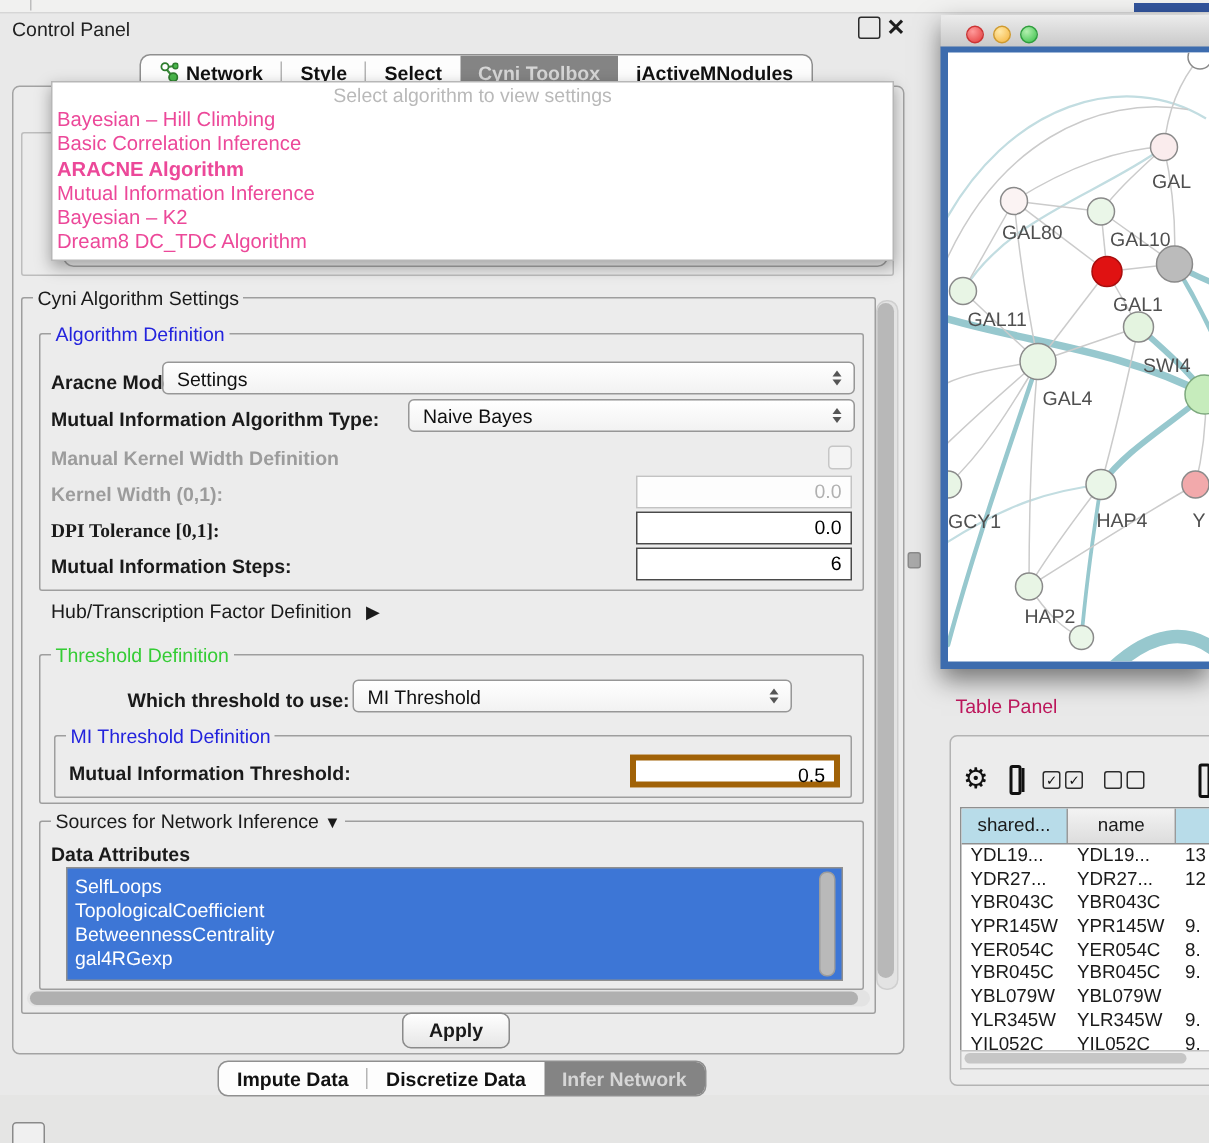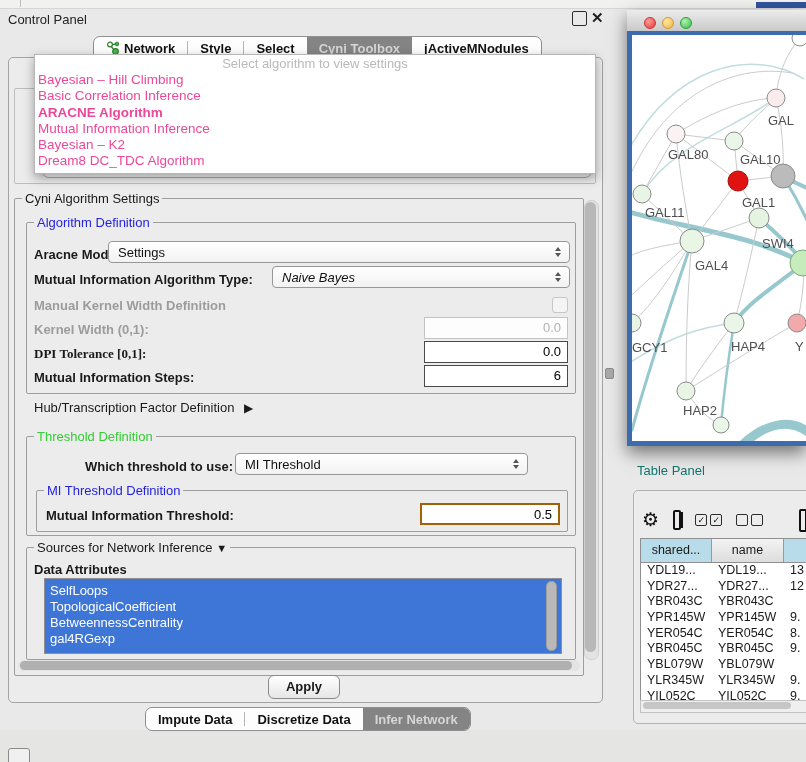--- a/index.html
+++ b/index.html
@@ -42,21 +42,21 @@
   
   .combo{border:1px solid #979797;border-radius:4px;background:linear-gradient(#ffffff,#f2f2f2);
          display:flex;align-items:center;box-sizing:border-box;}
   .combo .val{flex:1;padding-left:9px;color:#111;}
   .spin{width:14px;display:flex;flex-direction:column;align-items:center;justify-content:center;gap:2px;margin-right:4px;}
   .spin i{width:0;height:0;border-left:3.5px solid transparent;border-right:3.5px solid transparent;}
   .spin .up{border-bottom:4px solid #555;} .spin .dn{border-top:4px solid #555;}
   
   .tin{background:#fff;text-align:right;box-sizing:border-box;padding-right:6px;line-height:20px;}
   .tin.dark{border:1px solid #4a4a4a;color:#000;}
-  .tin.mid{border:2px solid #a16207;color:#000;}
+  .tin.mid{border:4px solid #a16207;color:#000;}
   .tin.dis{border:1px solid #c3c3c3;color:#b0b0b0;background:#fdfdfd;}
   .chk{width:14px;height:14px;border:1px solid #c6c6c6;border-radius:3px;background:#f4f4f4;}
   
   .attr-list{left:44px;top:578px;width:516px;height:74px;border:1px solid #8f8f8f;background:#3d76d6;overflow:hidden;z-index:3;}
   .attr-list .li{height:16px;line-height:16px;color:#fff;padding-left:5px;font-size:13px;}
   .attr-list .pad{height:4px;}
   .lvscroll{position:absolute;right:4px;top:2px;width:9px;height:68px;background:#b9b9b9;border-radius:5px;border:1px solid #9d9d9d;}
   
   .vtrack{left:584px;top:200px;width:13px;height:458px;background:#e3e3e3;border:1px solid #cfcfcf;border-radius:7px;}
   .vthumb{left:585px;top:202px;width:11px;height:450px;background:#b8b8b8;border-radius:6px;}
@@ -71,21 +71,21 @@
   .netwin{left:627px;top:10px;width:179px;height:436px;z-index:4;box-shadow:0 7px 16px rgba(0,0,0,.5);}
   .net-titlebar{position:absolute;left:0;top:0;width:179px;height:21px;border-radius:6px 0 0 0;
         background:linear-gradient(#ececec,#c9c9c9);border-bottom:1px solid #8f8f8f;}
   .light{position:absolute;top:7px;width:12px;height:12px;border-radius:50%;box-sizing:border-box;}
   .l-red{left:17px;background:radial-gradient(circle at 35% 30%,#ff9a9a,#e43b3b);border:1px solid #c33;}
   .l-yel{left:35px;background:radial-gradient(circle at 35% 30%,#ffe9a8,#f5b33c);border:1px solid #cf9a2e;}
   .l-grn{left:53px;background:radial-gradient(circle at 35% 30%,#b4f0b0,#37bf47);border:1px solid #2f9e3d;}
   .net-frame{position:absolute;left:0;top:21px;width:179px;height:415px;background:#3d6cae;}
   .net-canvas{position:absolute;left:5px;top:4px;width:174px;height:406px;background:#ffffff;overflow:hidden;}
   
-  .tp-title{left:637px;top:463px;font-size:13px;color:#0f766e;}
+  .tp-title{left:637px;top:463px;font-size:13px;color:#be185d;}
   .tp-box{left:633px;top:490px;width:173px;height:232px;background:#ececec;border:1px solid #b3b3b3;border-radius:5px 0 0 5px;}
   .tp-toolbar{position:absolute;left:8px;top:12px;width:165px;height:34px;display:flex;align-items:center;gap:14px;}
   .gear{font-size:19px;color:#111;line-height:20px;}
   .colicon{width:16px;height:16px;border:2px solid #111;border-radius:2px;position:relative;}
   .colicon i{position:absolute;left:6px;top:0;width:2px;height:16px;background:#111;}
   .cbpair{display:flex;gap:3px;}
   .cb{width:10px;height:10px;border:1.5px solid #2c2c2c;border-radius:2px;font-size:9px;line-height:10px;text-align:center;color:#111;}
   .docicon{width:15px;height:19px;border:2px solid #111;border-radius:2px;margin-left:22px;}
   .tp-table{position:absolute;left:6px;top:47px;width:167px;height:162px;background:#fff;border:1px solid #8f8f8f;
             border-right:none;overflow:hidden;}
@@ -167,21 +167,21 @@
 </div>
 <div class="abs lbl" style="left:34px;top:247px;">Aracne Mode:</div>
 <div class="abs combo" style="left:108px;top:241px;width:462px;height:22px;">
   <span class="val">Settings</span>
   <span class="spin">
       <i class="up"></i>
       <i class="dn"></i>
     </span>
 </div>
 <div class="abs lbl" style="left:34px;top:272px;">Mutual Information Algorithm Type:</div>
-<div class="abs combo" style="left:272px;top:266px;width:298px;height:22px;font-style:italic;">
+<div class="abs combo" style="left:272px;top:266px;width:298px;height:22px;">
   <span class="val">Naive Bayes</span>
   <span class="spin">
       <i class="up"></i>
       <i class="dn"></i>
     </span>
 </div>
 <div class="abs lbl dis" style="left:34px;top:298px;">Manual Kernel Width Definition</div>
 <div class="abs chk" style="left:552px;top:297px;"></div>
 <div class="abs lbl dis" style="left:34px;top:322px;">Kernel Width (0,1):</div>
 <div class="abs tin dis" style="left:424px;top:317px;width:144px;height:22px;">0.0</div>

